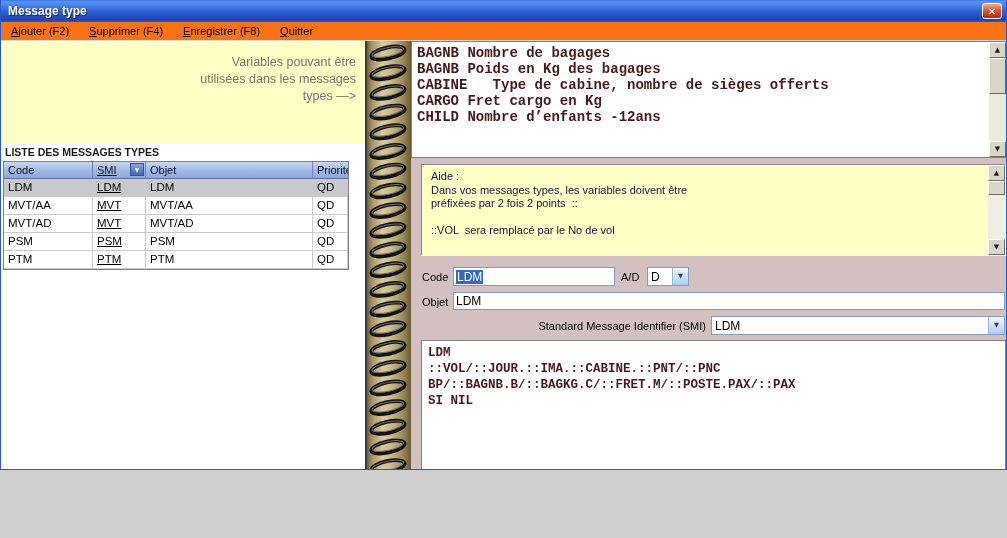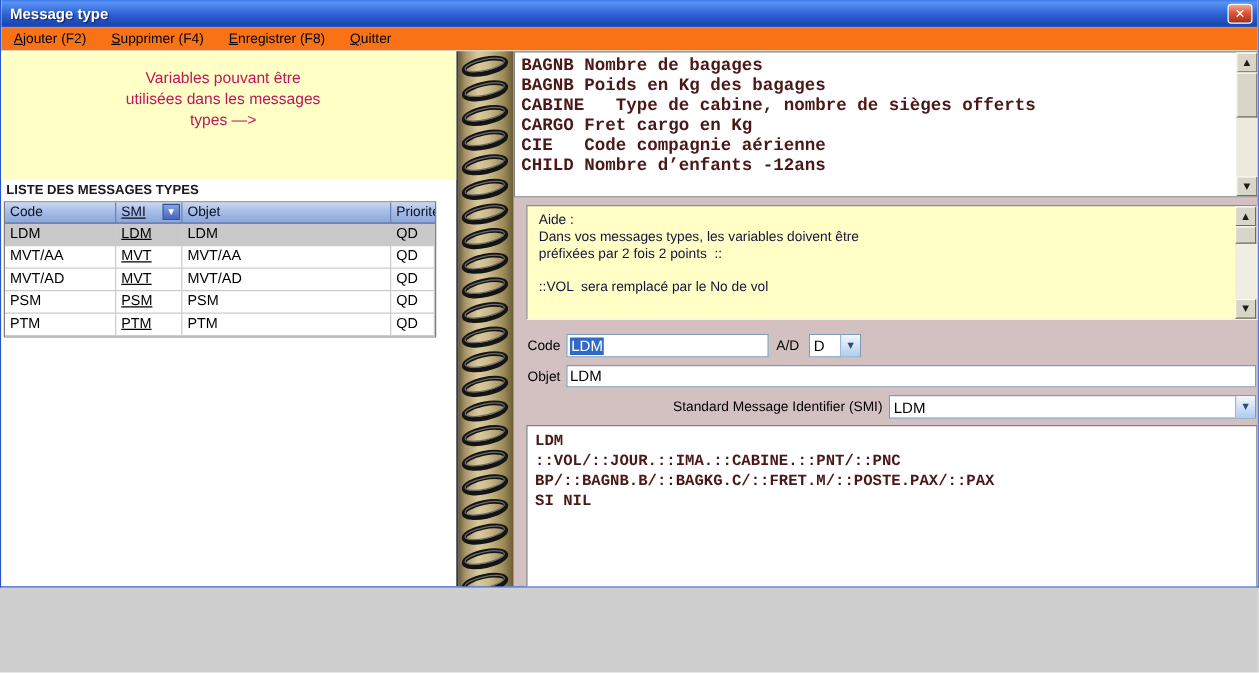--- a/index.html
+++ b/index.html
@@ -16,22 +16,22 @@
     color:#fff;display:flex;align-items:center;justify-content:center;font-size:10px;font-weight:bold;
     font-family:"DejaVu Sans",sans-serif;cursor:default;}
 
   
   #menubar{position:absolute;left:0;top:22px;right:0;height:19px;background:#f97316;border-bottom:1px solid #dad6c4;
     display:flex;align-items:center;font-size:11px;color:#000;}
   .menu-item{padding:2px 10px;cursor:default;white-space:nowrap;}
 
   
   #left-panel{position:absolute;left:0;top:41px;width:366px;bottom:0;background:#fff;border-right:2px solid #3c3c3c;}
-  #banner{position:absolute;left:0;top:41px;width:364px;height:103px;background:#ffffc6;text-align:center;
-    padding:13px 9px 0 0;font-size:12.5px;line-height:17px;color:#be185d;}
+  #banner{position:absolute;left:0;top:41px;width:364px;height:103px;background:#ffffc6;text-align:right;
+    padding:13px 9px 0 0;font-size:12.5px;line-height:17px;color:#737373;}
   #list-title{position:absolute;left:4px;top:146px;font-size:10.5px;font-weight:bold;color:#1a1a1a;text-align:center;}
 
   #grid{position:absolute;left:2px;top:161px;width:346px;border:1px solid #7f7f7f;background:#fff;font-size:11.5px;}
   .grid-header{display:flex;height:17px;background:linear-gradient(180deg,#c8d7f2 0%,#a5bce6 45%,#8aa4d8 100%);}
   .gh-cell{position:relative;padding:2px 4px;border-right:1px solid #6e82b4;border-bottom:1px solid #5c70a2;
     overflow:hidden;white-space:nowrap;font-size:11px;color:#0d0d22;}
   .c-code{width:89px;}.c-smi{width:53px;text-decoration:underline;}.c-objet{width:167px;}.c-prio{width:35px;border-right:none;}
   .smi-btn{position:absolute;right:1px;top:1px;width:14px;height:13px;
     background:linear-gradient(180deg,#89a4e4,#4465be);border:1px solid #31509e;
     display:flex;align-items:center;justify-content:center;}
@@ -211,21 +211,20 @@
   </div>
 
   <div id="right-bg"></div>
 
   <div id="vars-box">
     <div id="vars-text">
       <div class="var-line">BAGNB Nombre de bagages</div>
       <div class="var-line">BAGNB Poids en Kg des bagages</div>
       <div class="var-line">CABINE   Type de cabine, nombre de sièges offerts</div>
       <div class="var-line">CARGO Fret cargo en Kg</div>
-      <div class="var-line">CIE   Code compagnie aérienne</div>
       <div class="var-line">CHILD Nombre d’enfants -12ans</div>
     </div>
     <div class="vscroll">
       <div class="sb-btn sb-up">
           <span>▲</span>
         </div>
       <div class="sb-thumb" style="top:16px;height:36px;"></div>
       <div class="sb-btn sb-down">
           <span>▼</span>
         </div>

